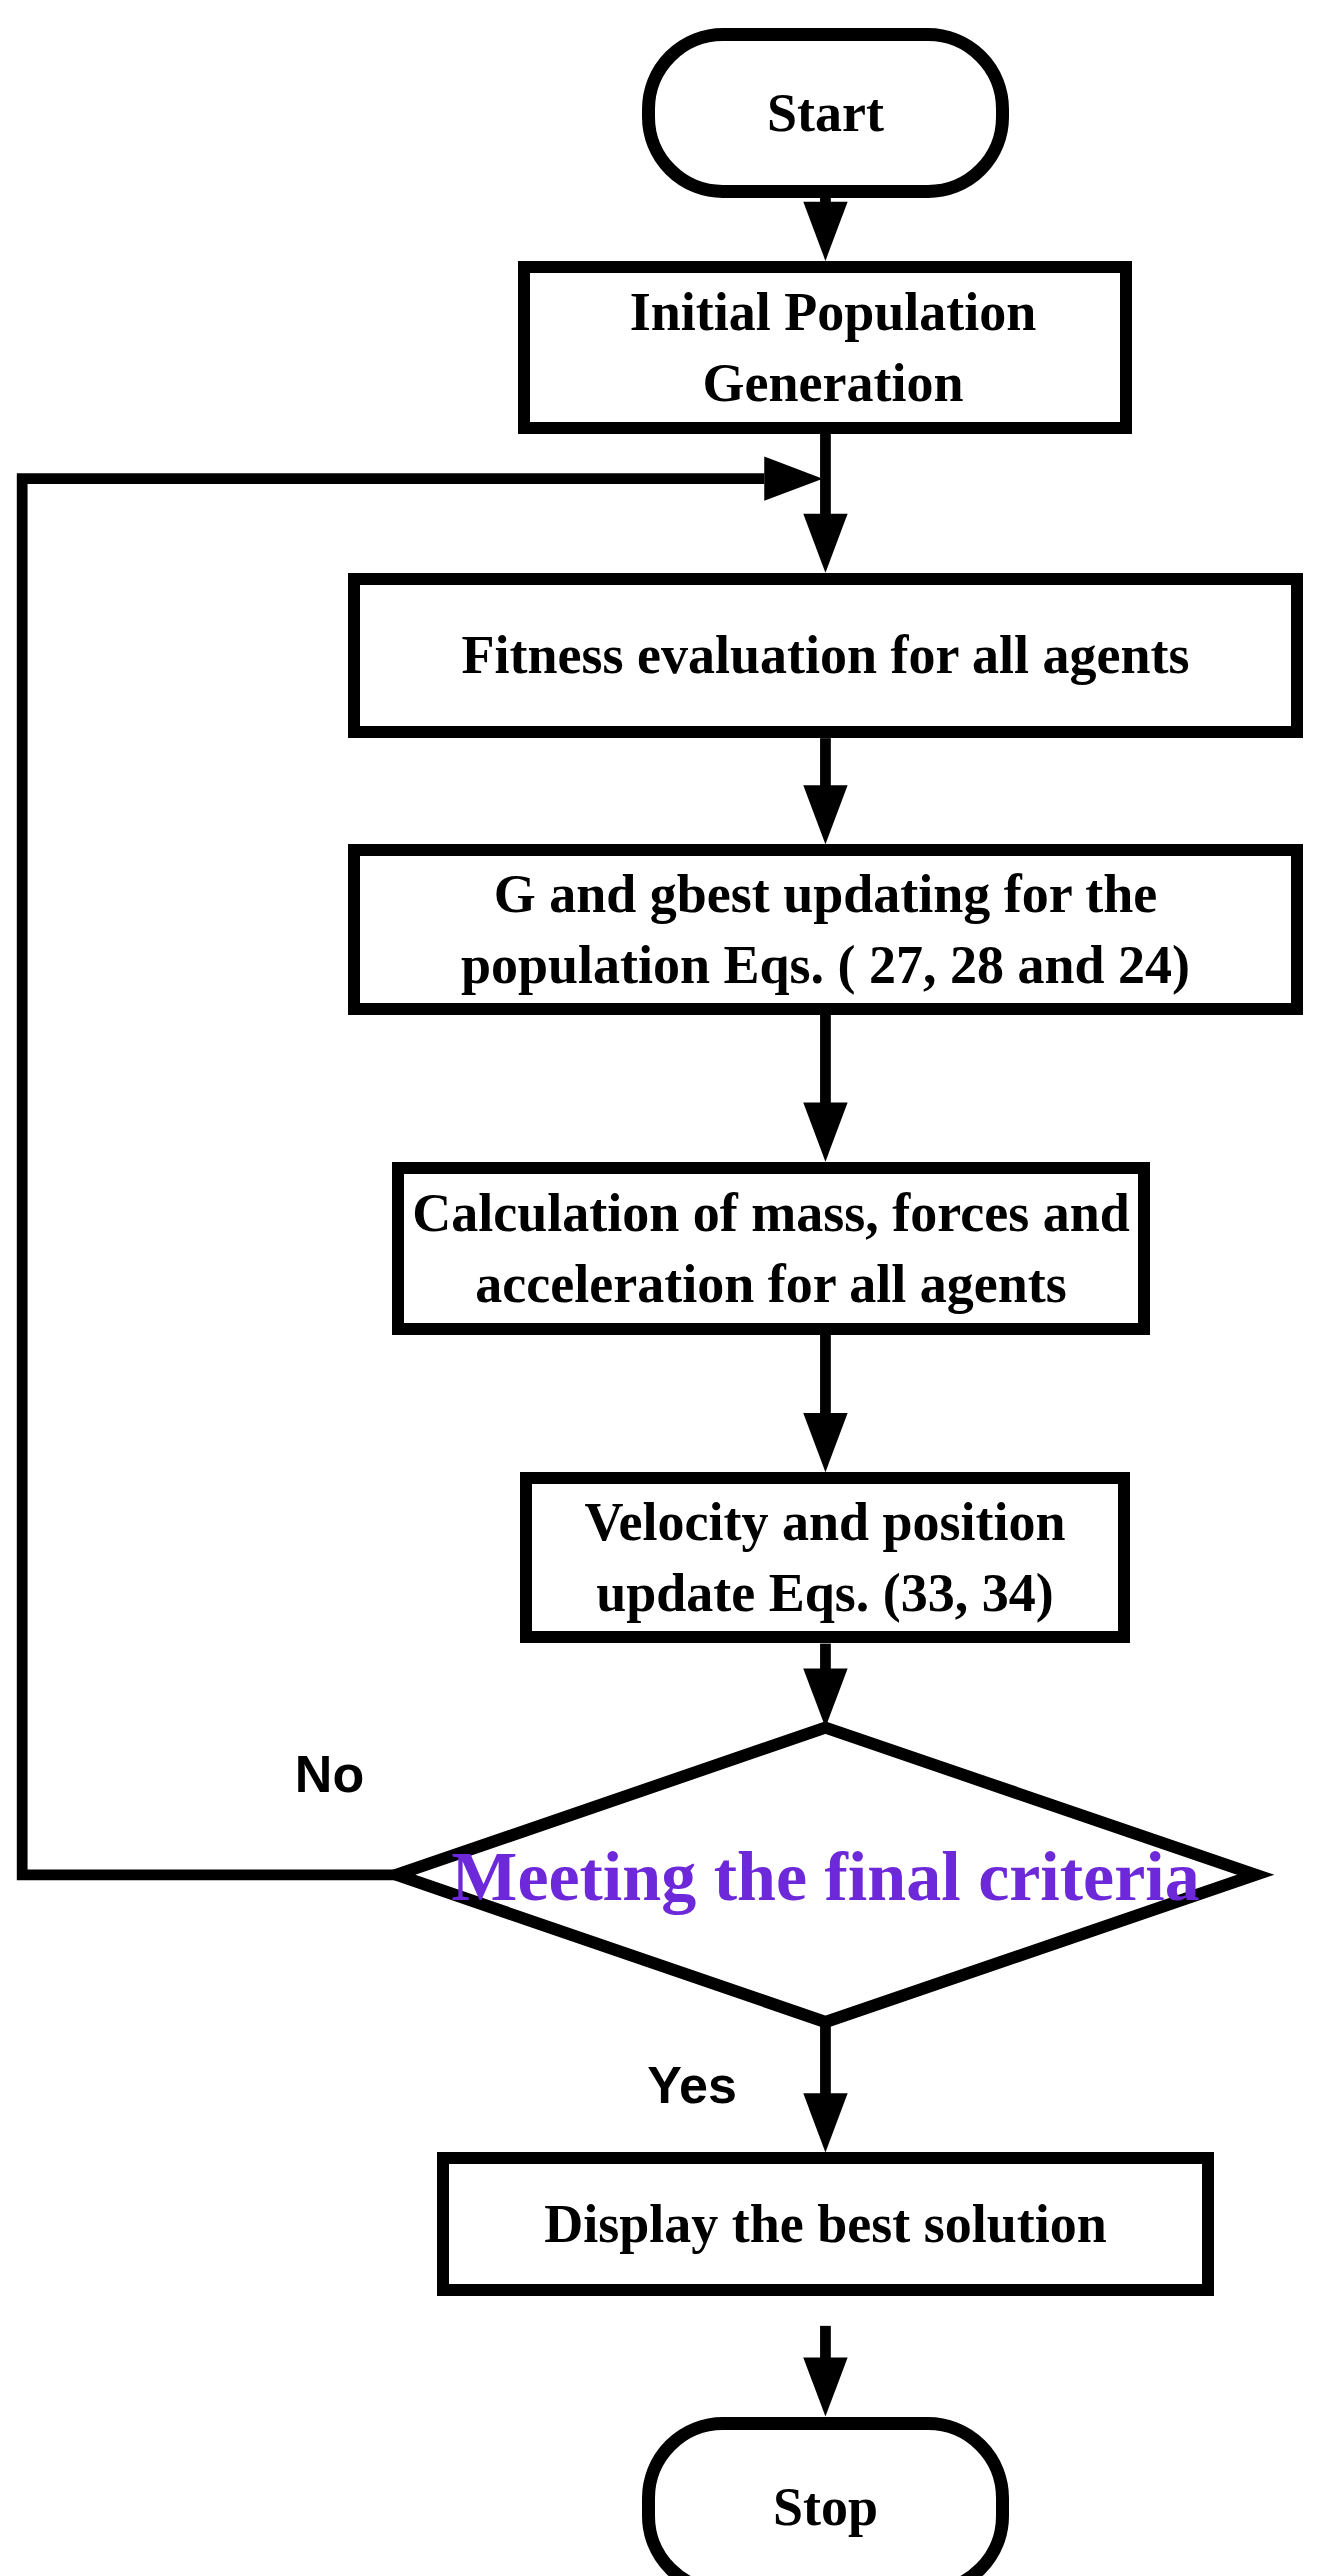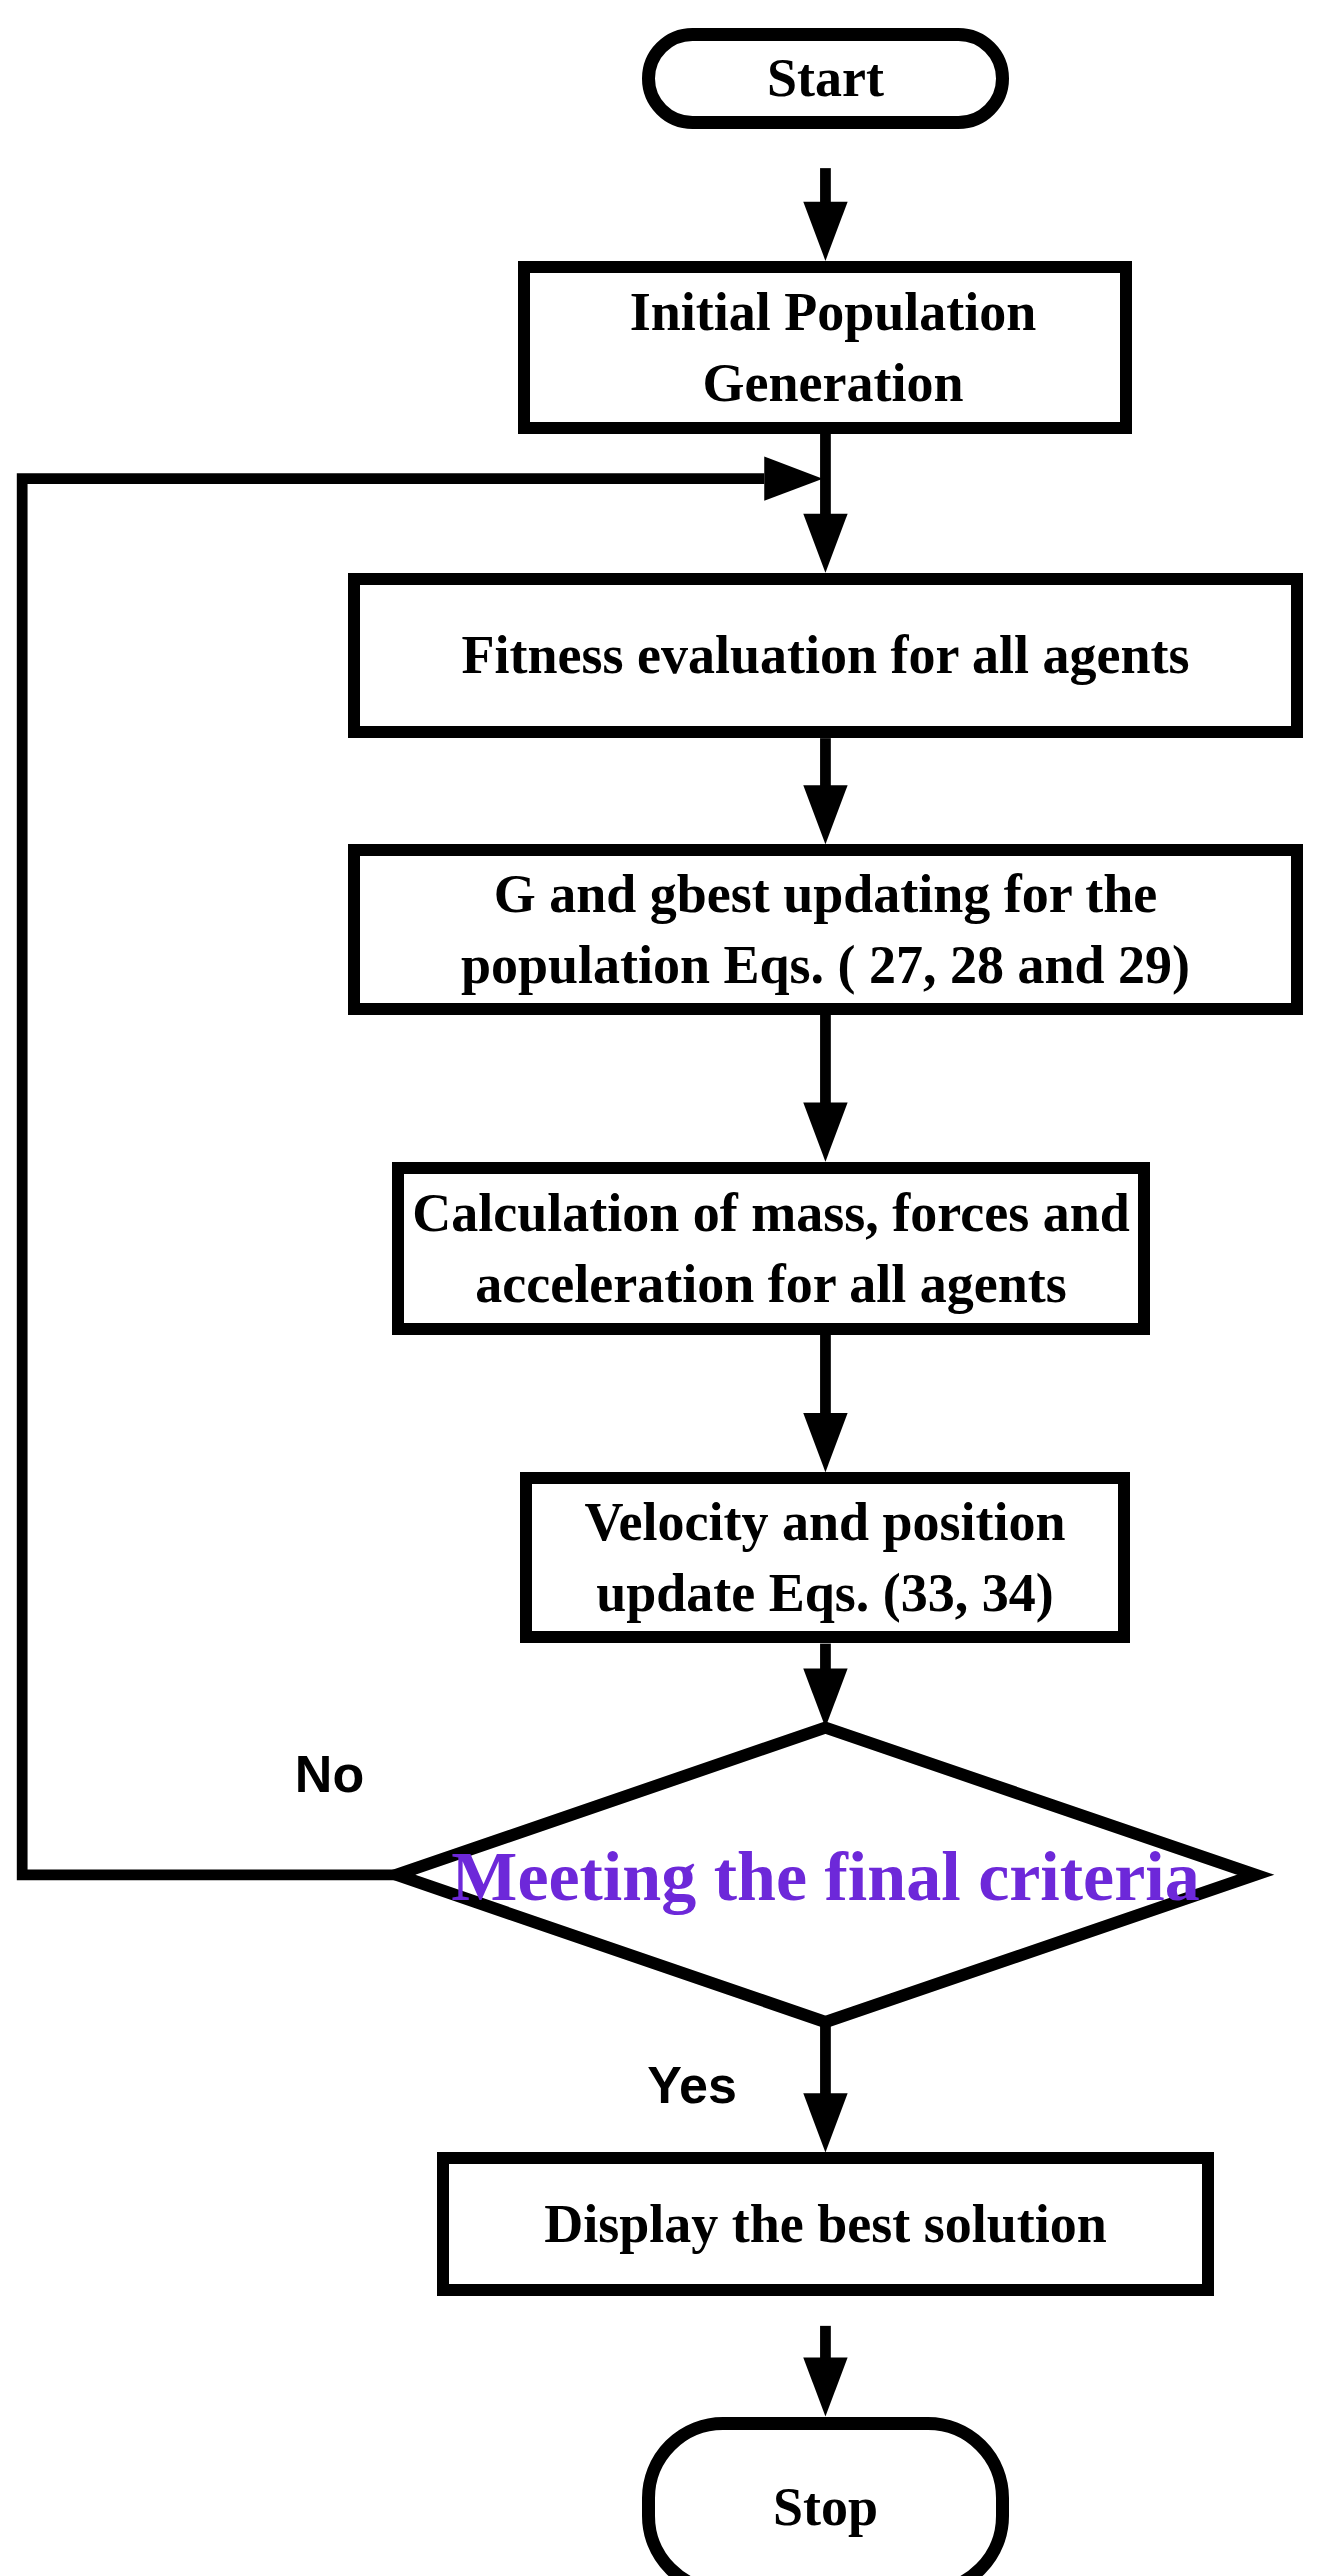--- a/index.html
+++ b/index.html
@@ -35,21 +35,21 @@
     font-weight: bold;
     font-size: 54px;
     line-height: 71px;
     color: #000000;
     white-space: nowrap;
   }
   .terminator {
     border-radius: 81px;
     border-width: 13.4px;
   }
-  .node-start    { left: 642px;  top: 28px;   width: 367px;  height: 101px; align-items: center; }
+  .node-start    { left: 642px;  top: 28px;   width: 367px;  height: 170px; align-items: center; }
   .node-initial  { left: 518px;  top: 261px;  width: 614px;  height: 173px; padding-left: 16px; }
   .node-fitness  { left: 348px;  top: 573px;  width: 955px; height: 165px; }
   .node-gbest    { left: 348px;  top: 844px; width: 955px; height: 171px; }
   .node-calc     { left: 348px;  top: 1162px; width: 758px; height: 173px; margin-left: 44px; }
   .node-velocity { left: 520px;  top: 1472px; width: 610px;  height: 171px; }
   .node-display  { left: 437px;  top: 2152px; width: 777px; height: 144px; }
   .node-stop     { left: 642px;  top: 2417px; width: 367px;  height: 180px; }
 
   .decision-label {
     position: absolute;
@@ -151,21 +151,21 @@
     <div>Initial Population</div>
     <div>Generation</div>
   </div>
 
   <div class="node node-fitness">
     <div>Fitness evaluation for all agents</div>
   </div>
 
   <div class="node node-gbest">
     <div>G and gbest updating for the</div>
-    <div>population Eqs. ( 27, 28 and 29)</div>
+    <div>population Eqs. ( 27, 28 and 24)</div>
   </div>
 
   <div class="node node-calc">
     <div>Calculation of mass, forces and</div>
     <div>acceleration for all agents</div>
   </div>
 
   <div class="node node-velocity">
     <div>Velocity and position</div>
     <div>update Eqs. (33, 34)</div>

